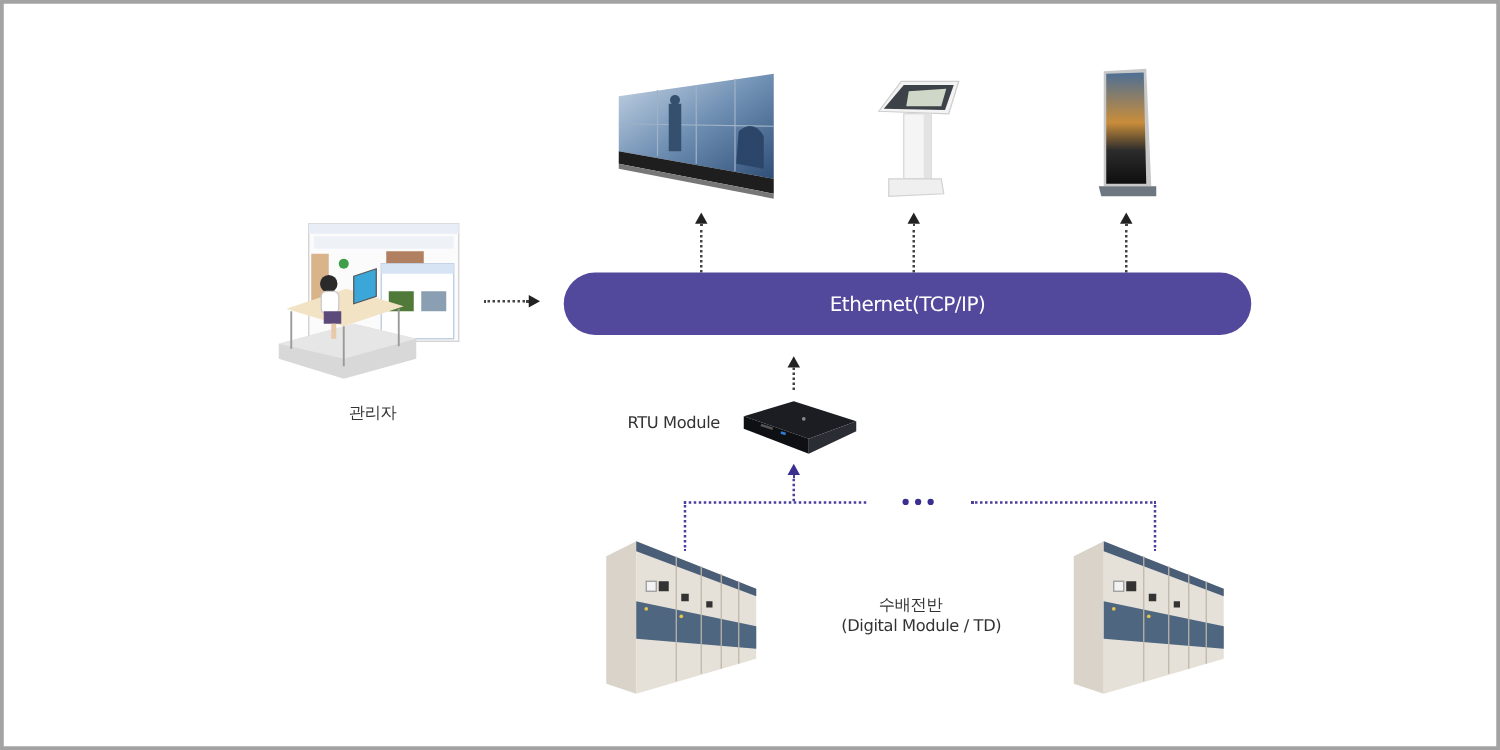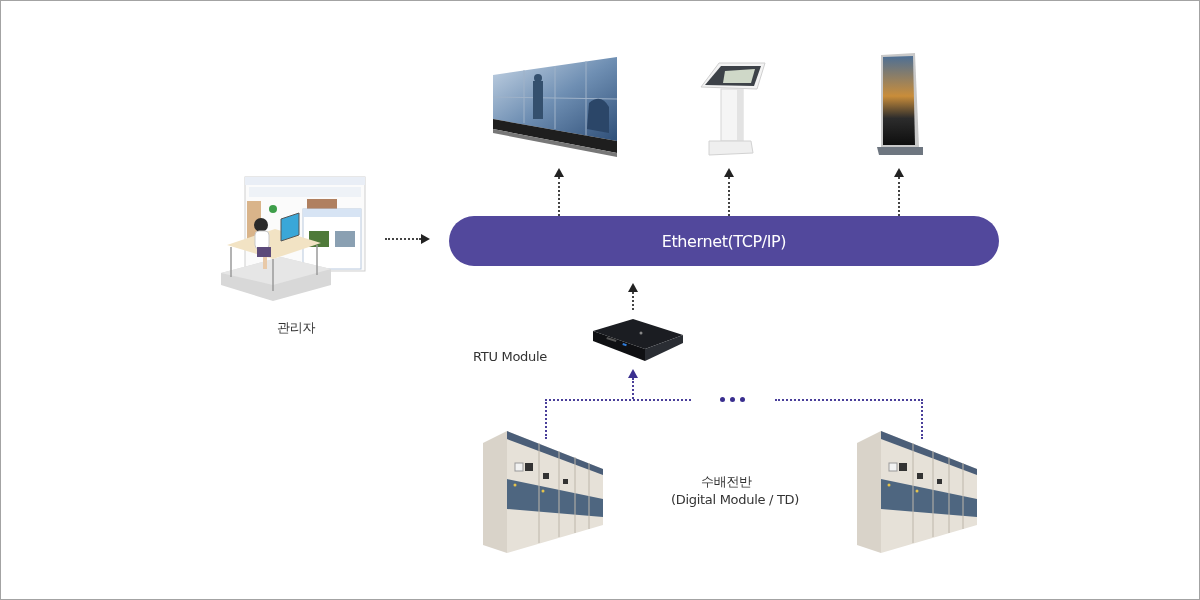--- a/index.html
+++ b/index.html
@@ -1,20 +1,20 @@
 <!DOCTYPE html>
 <html><head>
   <meta charset="utf-8">
   <style>
     * { margin: 0; padding: 0; box-sizing: border-box; }
     html, body { width: 1200px; height: 600px; background: #ffffff; overflow: hidden; }
     body { font-family: "DejaVu Sans", "Liberation Sans", sans-serif; position: relative; }
     .frame {
       position: absolute; left: 0; top: 0; width: 1200px; height: 600px;
-      border: 1px solid #a3a3a3; background: #fff;
+      border: 3px solid #a3a3a3; background: #fff;
     }
     .abs { position: absolute; }
     .label { color: #333; font-size: 13px; letter-spacing: -0.3px; white-space: nowrap; }
 
     
     .bus {
       left: 448px; top: 215px; width: 550px; height: 50px;
       background: #52489c; border-radius: 25px;
       color: #fff; font-size: 16px; letter-spacing: -0.4px;
       display: flex; align-items: center; justify-content: center;
@@ -139,21 +139,21 @@
     </svg>
   </div>
   <div class="abs label" style="left:276px;top:318px;">관리자</div>
 
   <div class="abs hdot-dark" style="left:384px;top:237px;width:36px;"></div>
   <div class="abs tri-right" style="left:420px;top:233px;"></div>
 
   <div class="abs tri-up" style="left:627px;top:282px;"></div>
   <div class="abs vdot-dark" style="left:631px;top:291px;height:18px;"></div>
 
-  <div class="abs label" style="left:472px;top:328px;margin-top:20px;">RTU Module</div>
+  <div class="abs label" style="left:499px;top:328px;">RTU Module</div>
   <div class="abs" style="left:588px;top:316px;width:96px;height:46px;">
     <svg width="96" height="46" viewBox="0 0 96 46">
       <polygon points="4,14 44,2 94,18 56,32" fill="#1b1d22"></polygon>
       <polygon points="4,14 56,32 56,44 4,24" fill="#0f1013"></polygon>
       <polygon points="56,32 94,18 94,26 56,44" fill="#2a2d33"></polygon>
       <rect x="18" y="20" width="10" height="2" fill="#555" transform="rotate(18 18 20)"></rect>
       <rect x="34" y="26" width="4" height="2" fill="#2f7bd8" transform="rotate(18 34 26)"></rect>
       <circle cx="52" cy="16" r="1.5" fill="#888"></circle>
     </svg>
   </div>

